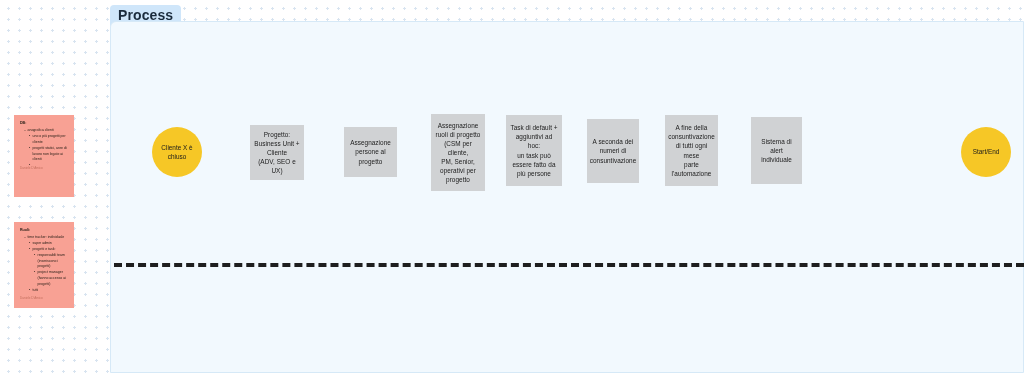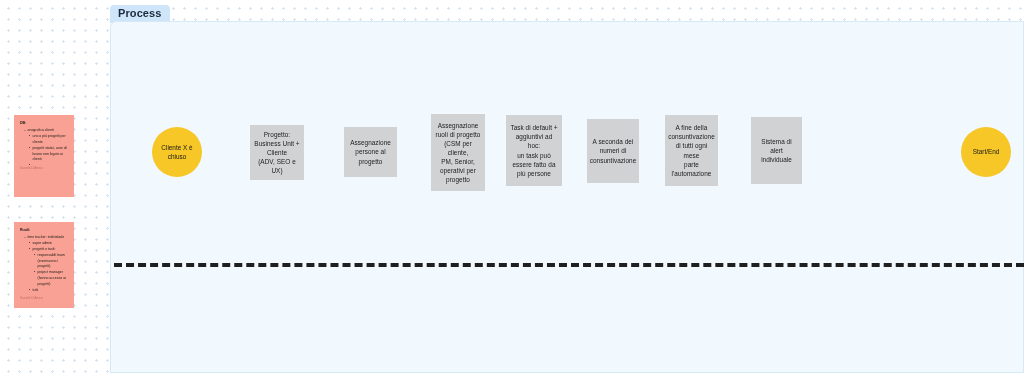--- a/index.html
+++ b/index.html
@@ -27,21 +27,21 @@
     background-position: 3px 3px;
   }
 
   
   #frame-label {
     position: absolute;
     left: 110px;
     top: 5px;
     background: #cfe6fa;
     color: #1a2b3c;
-    font-size: 11px;
+    font-size: 14px;
     font-weight: bold;
     padding: 3px 8px 4px 8px;
     border-radius: 4px 4px 0 0;
     line-height: 1;
     letter-spacing: 0.1px;
   }
   #frame {
     position: absolute;
     left: 110px;
     top: 21px;

